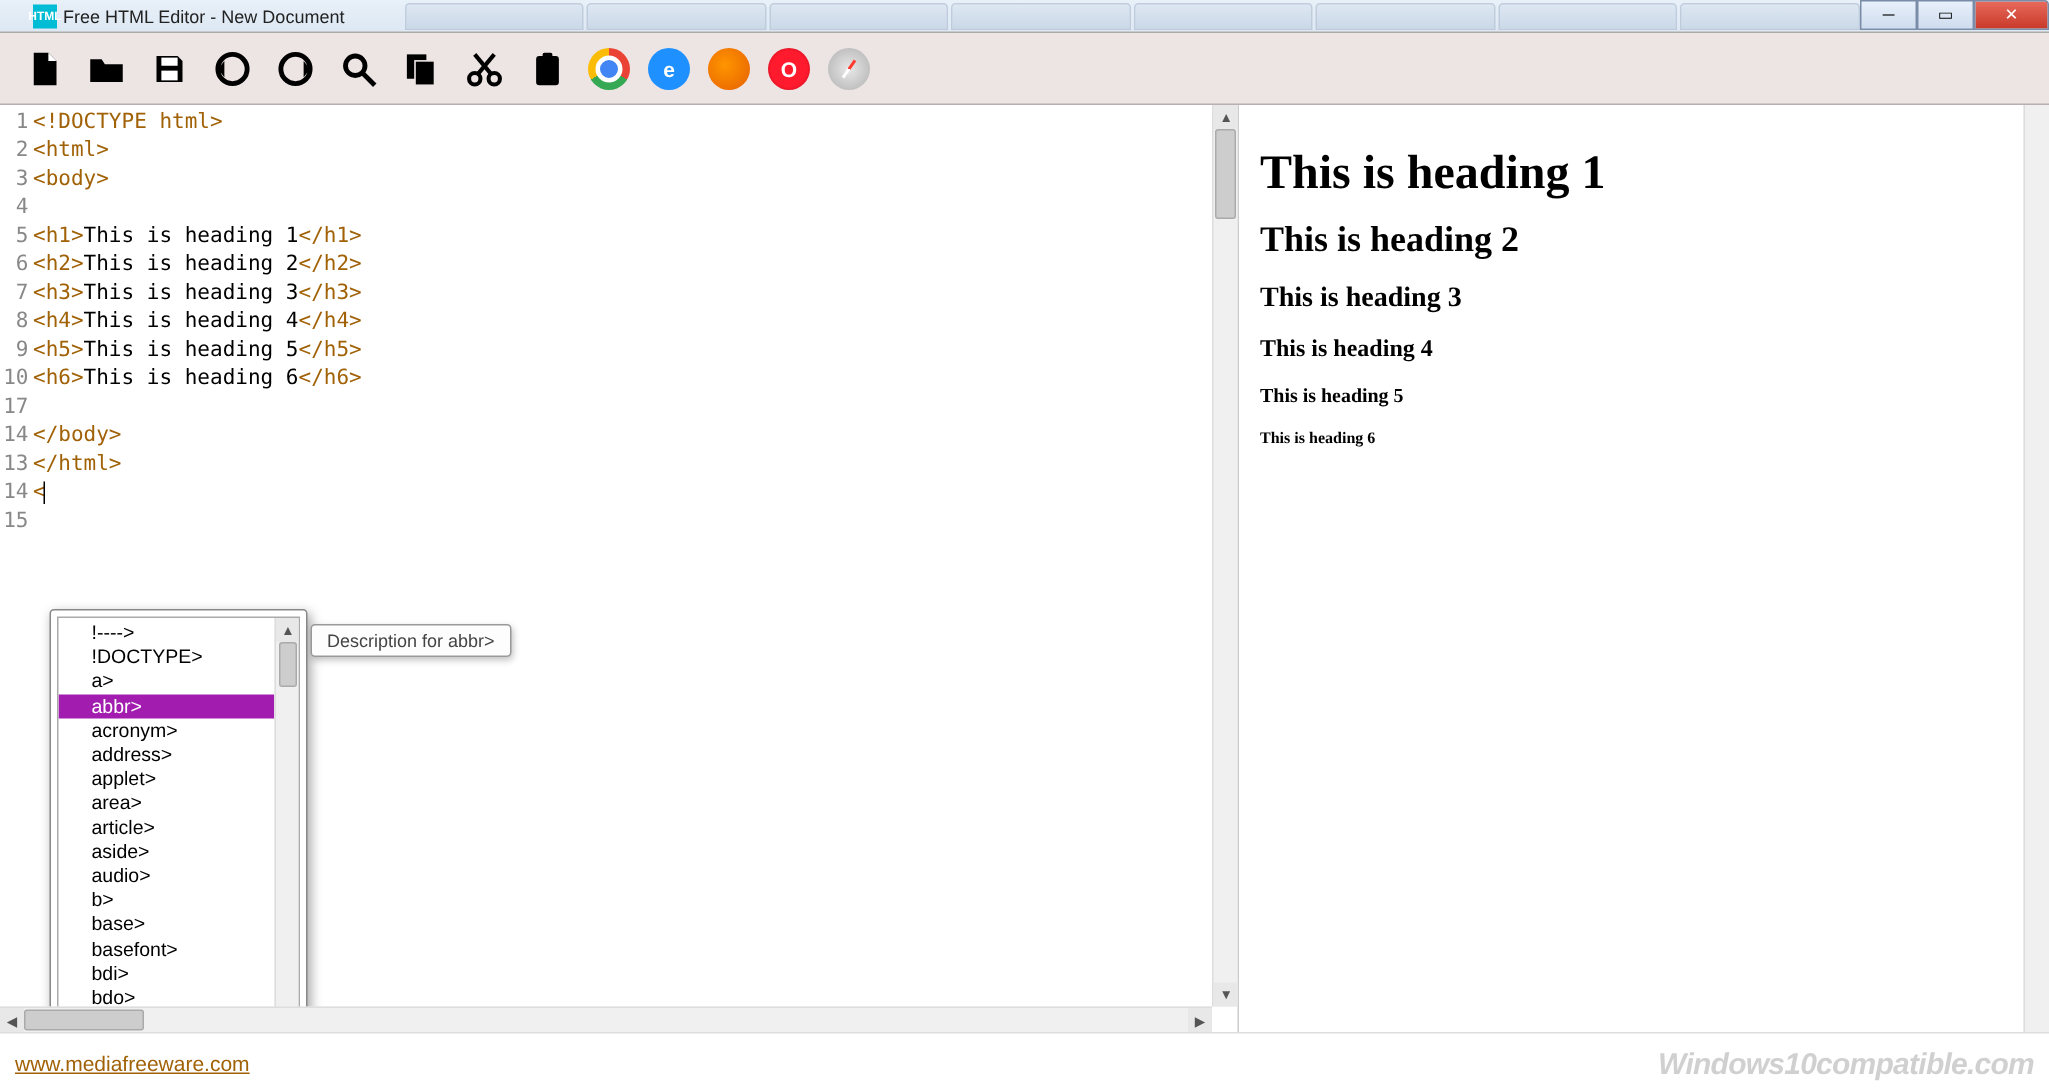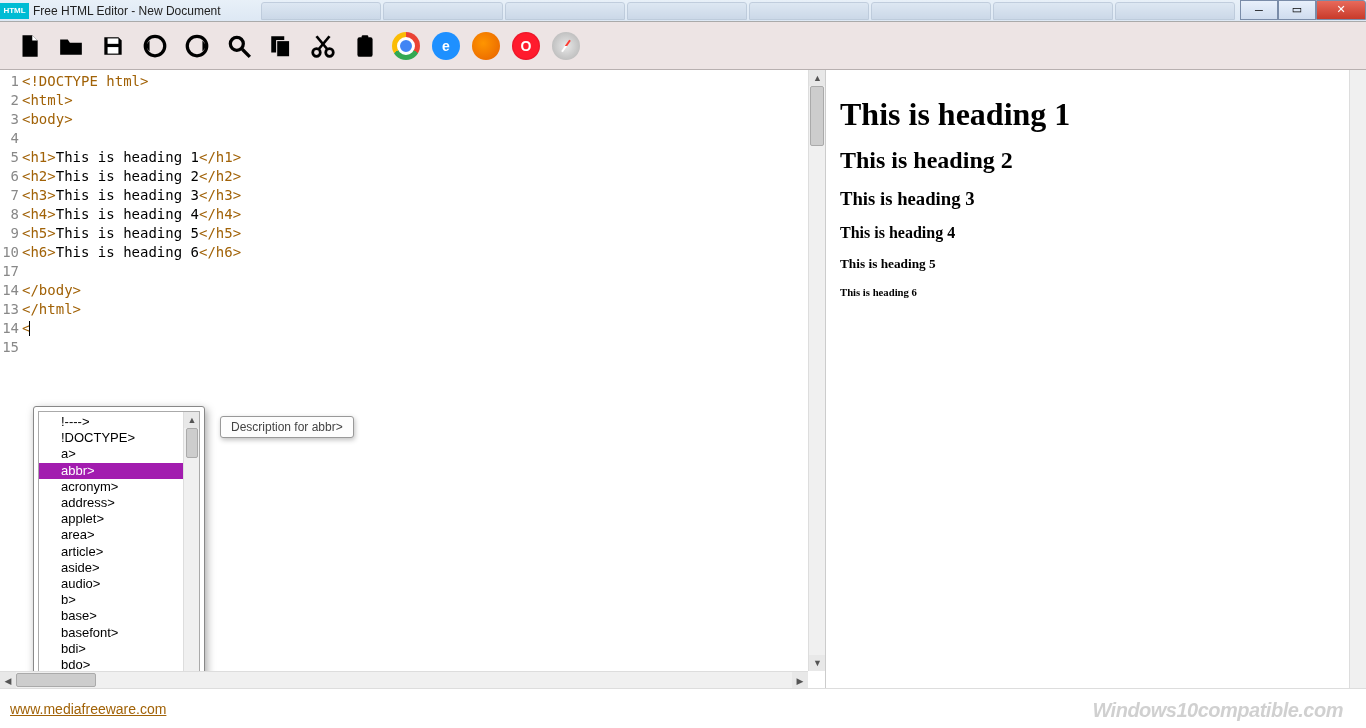--- a/index.html
+++ b/index.html
@@ -14,26 +14,26 @@
 }
 .titlebar {
   height: 22px;
   background: linear-gradient(to bottom, #e8f0f8, #dde8f4);
   border-bottom: 1px solid #aaa;
   display: flex;
   align-items: center;
   position: relative;
 }
 .titlebar .appicon {
-  width: 29px; height: 16px;
+  width: 16px; height: 16px;
   background: #00bcd4;
   color: #fff;
   font-size: 8px;
   display: flex; align-items: center; justify-content: center;
-  margin: 0 4px 0 0;
+  margin: 0 4px 0 22px;
   font-weight: bold;
 }
 .titlebar .title { font-size: 12px; color: #222; text-align: right; }
 .titlebar .tabs-bg {
   flex: 1;
   height: 22px;
   display: flex;
   align-items: center;
   margin-left: 40px;
   gap: 2px;
@@ -166,21 +166,21 @@
   white-space: nowrap;
 }
 .autocomplete .item.selected { background: #a21caf; color: #fff; }
 .autocomplete .ac-scroll {
   position:absolute; right:0; top:0; width:16px; height:100%; background:#f0f0f0; border-left:1px solid #ddd;
 }
 .autocomplete .ac-scroll .arr{position:absolute;left:0;width:16px;height:16px;display:flex;align-items:center;justify-content:center;font-size:9px;color:#555;background:#e8e8e8;}
 .autocomplete .ac-scroll .thumb{position:absolute;top:16px;left:2px;width:12px;height:30px;background:#cdcdcd;border:1px solid #aaa;border-radius:2px;}
 .tooltip {
   position:absolute;
-  left: 220px; top: 346px;
+  left: 207px; top: 346px;
   background: #fdfdfd;
   border: 1px solid #999;
   border-radius: 3px;
   padding: 3px 10px;
   font-size: 12px;
   color: #444;
   box-shadow: 1px 2px 5px rgba(0,0,0,0.25);
 }
 .preview {
   width: 540px;
@@ -202,21 +202,21 @@
   background: #fff;
   border-top: 1px solid #ddd;
   display: flex;
   align-items: center;
   padding: 0 10px;
   position: relative;
 }
 .statusbar a { color: #a16207; text-decoration: underline; font-size: 14px; }
 .watermark {
   position: absolute;
-  right: 23px; bottom: 6px;
+  right: 10px; bottom: 6px;
   font-size: 20px;
   font-weight: bold;
   font-style: italic;
   color: rgba(120,120,120,0.35);
   font-family: Arial, sans-serif;
   letter-spacing: -0.5px;
   text-align: right;
 }
 </style>
 </head>

